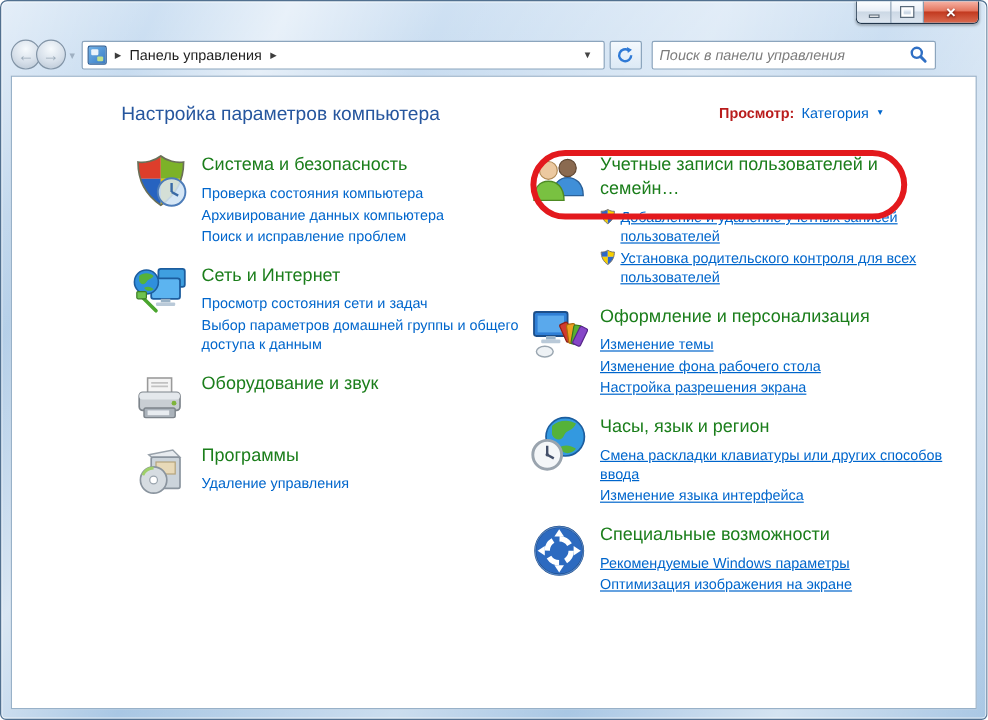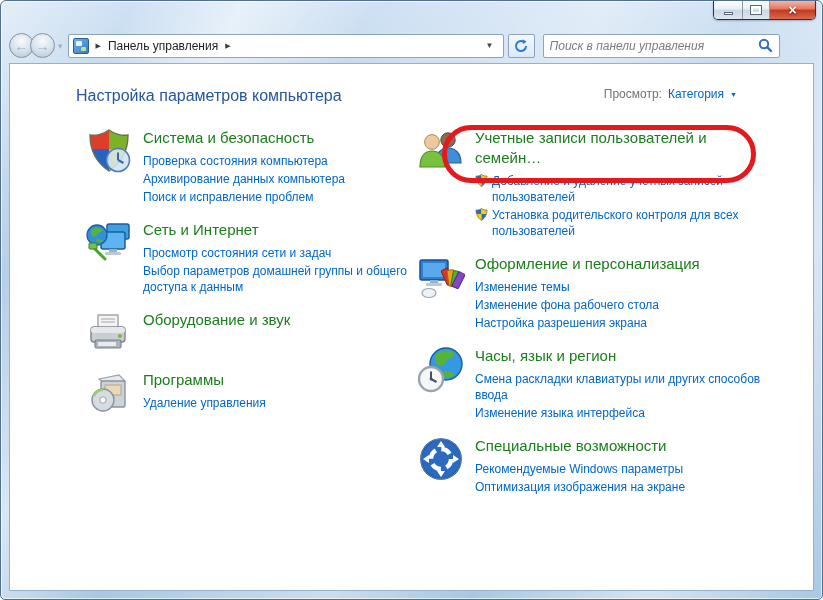--- a/index.html
+++ b/index.html
@@ -62,40 +62,40 @@
     display:flex; align-items:center; justify-content:center; }
 
   .search-box { width:237px; height:24px; margin-left:8px; flex:none; background:#fff;
     border:1px solid #8ca5bd; border-radius:2px; display:flex; align-items:center; padding:0 6px;gap:24px; }
   .search-box input { flex:1; border:none; outline:none; font-size:12px; font-style:italic; color:#444;
     font-family:"Liberation Sans", sans-serif; background:transparent; min-width:0; }
   .search-box input::placeholder { color:#7c7c7c; font-style:italic; }
 
   
   .content { position:absolute; left:8px; right:8px; top:62px; bottom:8px; background:#fff;
-    border:1px solid #98b1c8; overflow:hidden; }
+    border:1px solid #98b1c8; overflow:hidden;padding-left:25px; }
 
   .page-header { display:flex; justify-content:space-between; align-items:flex-start; padding:23px 76px 0 66px; }
   .page-title { font-size:16px; color:#26569e; }
   .view-by { font-size:12px; display:flex; align-items:center; gap:6px; }
-  .view-label { color:#737373; }
+  .view-label { color:#b91c1c;font-weight:bold; }
   .view-value { color:#0066cc; cursor:pointer; }
   .view-arrow { color:#0066cc; font-size:7px; }
 
   .columns { display:flex; padding:0 0 0 75px; margin-top:22px; }
   .col-left  { width:332px; }
   .col-right { width:360px; }
 
   .category { display:flex; margin-bottom:12px; }
   .cat-icon { width:48px; height:48px; margin-right:10px; flex:none; }
   .cat-body { padding-top:1px; }
   .cat-title { display:block; font-size:15px; color:#1b7e1b; text-decoration:none; margin-bottom:5px; line-height:20px; }
   .col-right .cat-title { max-width:270px; }
   .cat-link { display:flex; font-size:12px; color:#0066cc; text-decoration:none; line-height:16px; margin-bottom:2px; max-width:272px; }
-  .col-right .cat-link { max-width:292px; }
+  .col-right .cat-link { max-width:292px;text-decoration:underline; }
   .uac-shield { width:13px; height:13px; flex:none; margin:1px 4px 0 0; }
 
   
   .annotation { position:absolute; left:432px; top:61px; width:314px; height:58px;
     border:5px solid #e3191d; border-radius:30px; pointer-events:none; }
 </style>
 </head>
 <body>
 
 <svg width="0" height="0" style="position:absolute">

